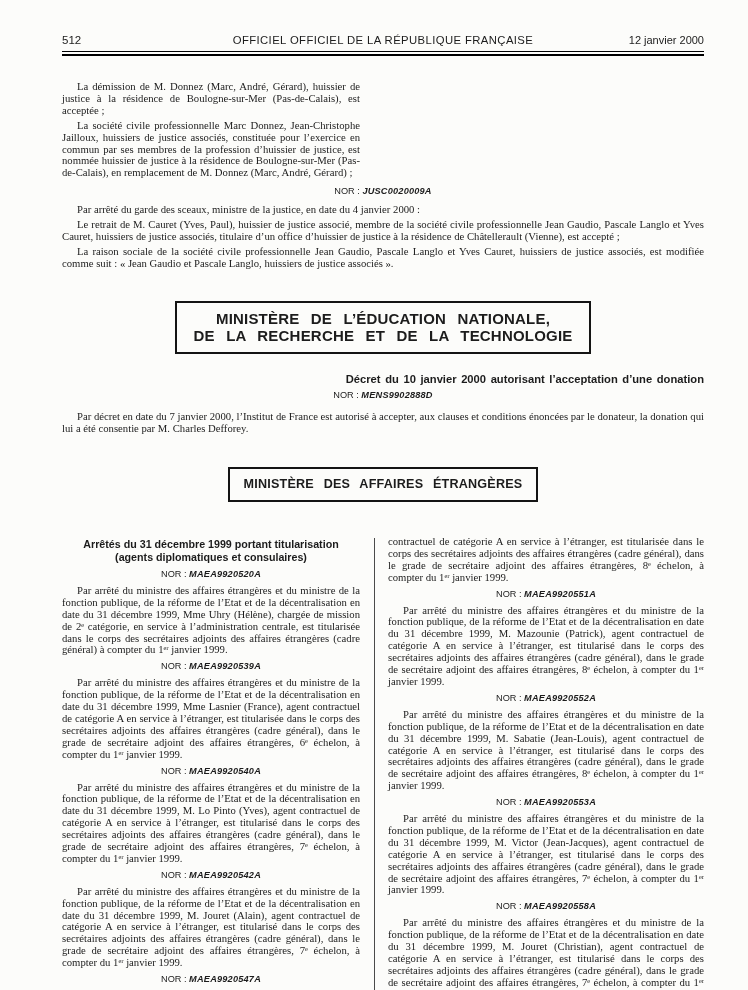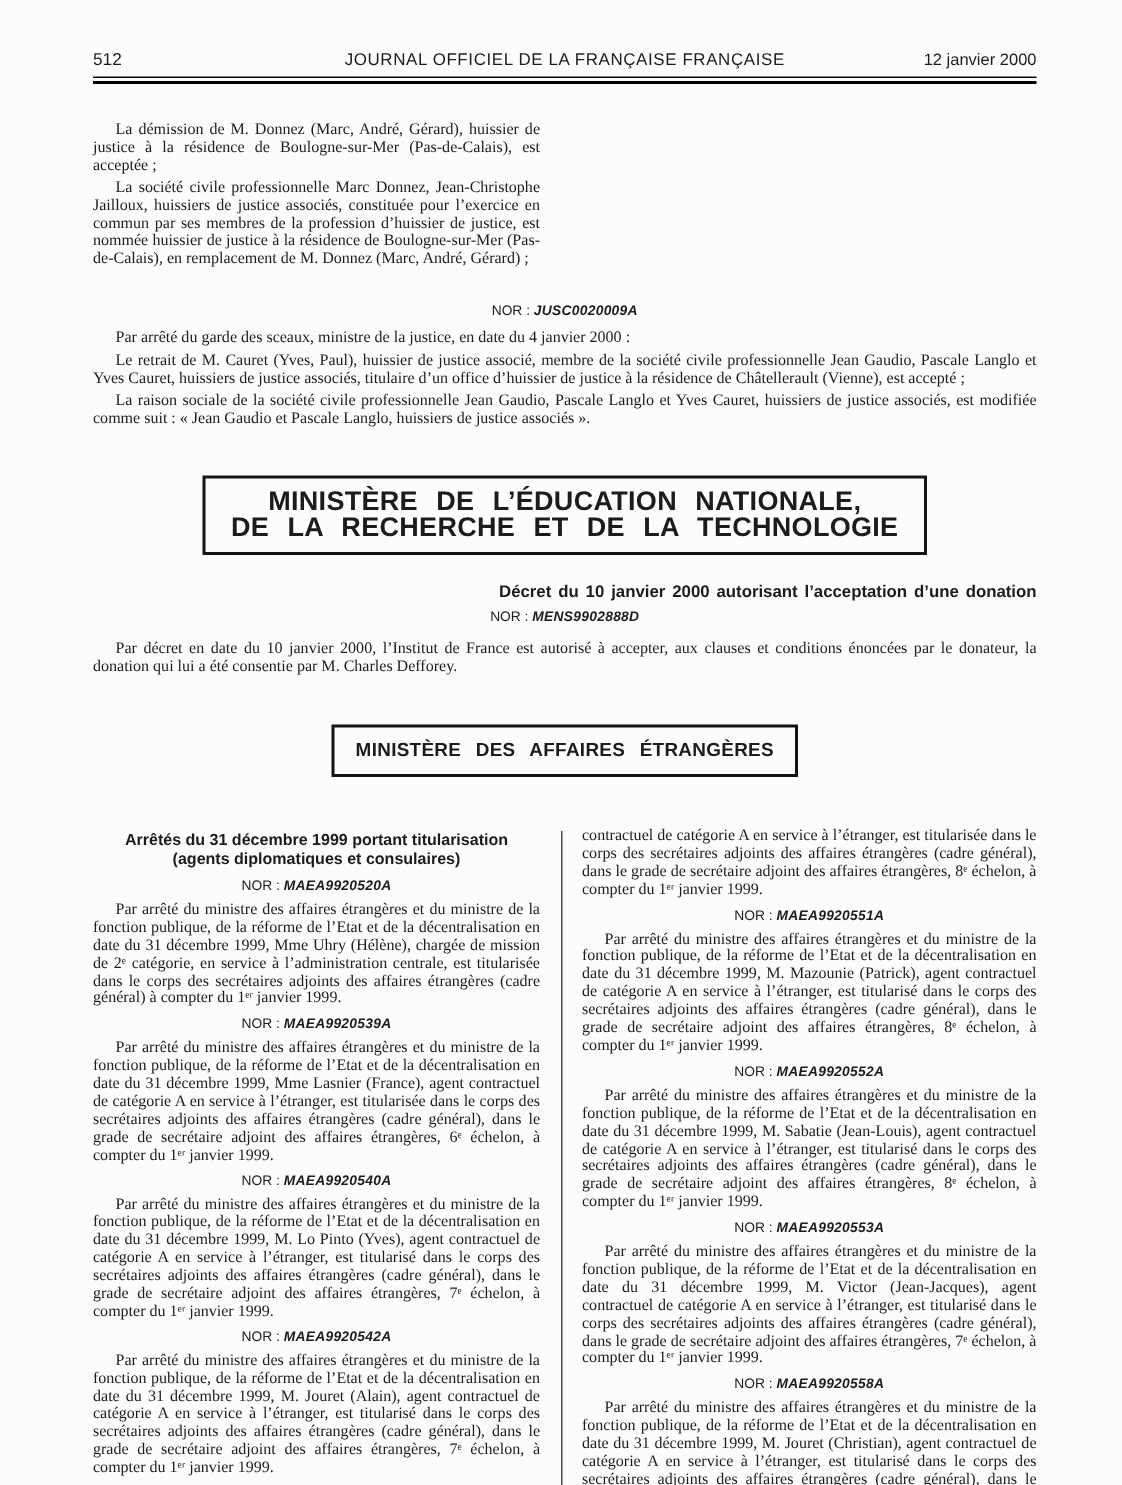--- a/index.html
+++ b/index.html
@@ -1,21 +1,21 @@
 <!DOCTYPE html>
 <html lang="fr"><head>
 <meta charset="utf-8">
 <style>
   html, body { margin:0; padding:0; }
   body {
     width:748px; height:990px; overflow:hidden;
     background:#fcfcfa; color:#1c1c1c;
     font-family:"Liberation Serif","DejaVu Serif",serif;
   }
-  .page { box-sizing:border-box; width:748px; height:990px; padding:34px 57px 0 62px; position:relative; }
+  .page { box-sizing:border-box; width:748px; height:990px; padding:34px 44px 0 62px; position:relative; }
 
   
   .header { display:flex; align-items:baseline; font-family:"Liberation Sans","DejaVu Sans",sans-serif; }
   .page-num { width:100px; font-size:11.5px; }
   .journal-title { flex:1; text-align:center; font-size:11.3px; letter-spacing:.4px; }
   .issue-date { width:100px; text-align:right; font-size:11px; }
   .rule { margin-top:5px; }
   .rule .thin  { height:1px; background:#000; margin-bottom:1.5px; }
   .rule .thick { height:2.5px; background:#000; }
 
@@ -28,31 +28,31 @@
   .colsep { width:1px; background:#4a4a4a; margin:2px 13px 2px 14px; }
 
   
   .bt { font-size:10.7px; line-height:11.9px; text-align:justify; }
   p.para { margin:0 0 3px 0; text-indent:15px; }
   p.tight { margin:0; }
   p.noind { text-indent:0; }
 
   
   .nor { text-align:center; font-family:"Liberation Sans","DejaVu Sans",sans-serif; font-size:9.2px; margin:5px 0 4px; }
-  .cols-top .nor-first { margin:16px 0 6px; }
+  .cols-top .nor-first { margin:0 0 6px; }
   .nor-val { font-style:italic; font-weight:bold; letter-spacing:.2px; }
 
   
   .mbox-wrap { text-align:center; }
   .mbox-wrap.edu { margin-top:28px; }
   .mbox-wrap.mae { margin-top:32px; }
   .mbox {
     display:inline-block; border:2px solid #141414; background:transparent;
     padding:7px 17px; font-family:"Liberation Sans","DejaVu Sans",sans-serif;
-    font-weight:bold; font-size:18px; line-height:17.5px;
+    font-weight:bold; font-size:15px; line-height:17.5px;
     letter-spacing:.2px; word-spacing:7px; text-align:center;
   }
   .mbox.small { font-size:12.6px; padding:7px 14px; word-spacing:6px; }
 
   
   .dtitle {
     text-align:right; font-family:Liberation Sans, sans-serif;
     font-weight:bold; font-size:11.2px; margin-top:19px; word-spacing:1.5px;
   }
   .edu-nor { margin:5px 0 0; }
@@ -62,21 +62,21 @@
     font-weight:bold; font-size:10.7px; line-height:13px; margin:2px 0 1px;
   }
 </style>
 </head>
 <body>
 
 <div class="page">
 
   <div class="header">
     <span class="page-num">512</span>
-    <span class="journal-title">JOURNAL OFFICIEL DE LA FRANÇAISE FRANÇAISE</span>
+    <span class="journal-title">OFFICIEL OFFICIEL DE LA RÉPUBLIQUE FRANÇAISE</span>
     <span class="issue-date">12 janvier 2000</span>
   </div>
   <div class="rule">
     <div class="thin"></div>
     <div class="thick"></div>
   </div>
 
   <div class="cols cols-top bt">
     <div class="colL">
       <p class="para">La démission de M. Donnez (Marc, André, Gérard), huissier de justice à la résidence de Boulogne-sur-Mer (Pas-de-Calais), est acceptée ;</p>
@@ -93,21 +93,21 @@
 
   <div class="mbox-wrap edu">
     <div class="mbox">
       <div>MINISTÈRE DE L’ÉDUCATION NATIONALE,</div>
       <div>DE LA RECHERCHE ET DE LA TECHNOLOGIE</div>
     </div>
   </div>
   <div class="dtitle">Décret du 10 janvier 2000 autorisant l’acceptation d’une donation</div>
   <div class="nor edu-nor"><span>NOR :</span> <span class="nor-val">MENS9902888D</span></div>
   <div class="bt edu-body">
-    <p class="para tight">Par décret en date du 10 janvier 2000, l’Institut de France est autorisé à accepter, aux clauses et conditions énoncées par le donateur, la donation qui lui a été consentie par M. Charles Defforey.</p>
+    <p class="para tight">Par décret en date du 7 janvier 2000, l’Institut de France est autorisé à accepter, aux clauses et conditions énoncées par le donateur, la donation qui lui a été consentie par M. Charles Defforey.</p>
   </div>
 
   <div class="mbox-wrap mae">
     <div class="mbox small">MINISTÈRE DES AFFAIRES ÉTRANGÈRES</div>
   </div>
 
   <div class="cols cols-bottom bt">
     <div class="colL">
       <div class="atitle">
         <div>Arrêtés du 31 décembre 1999 portant titularisation</div>

